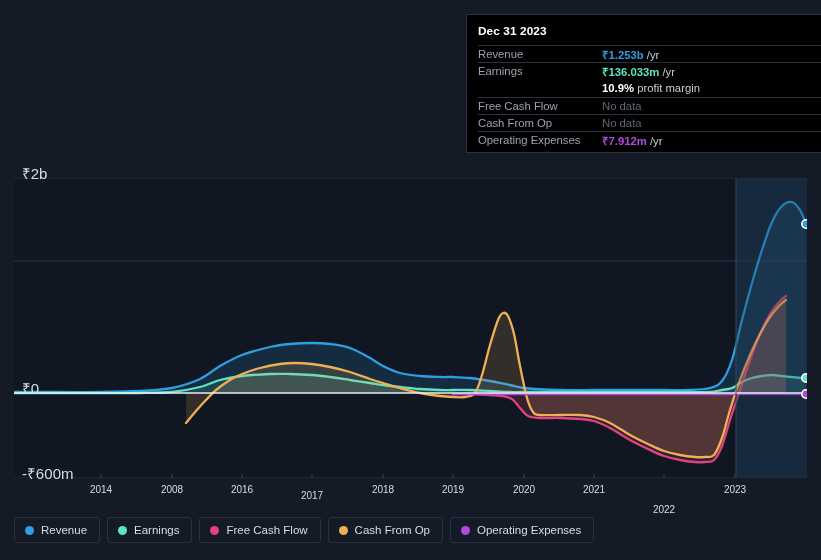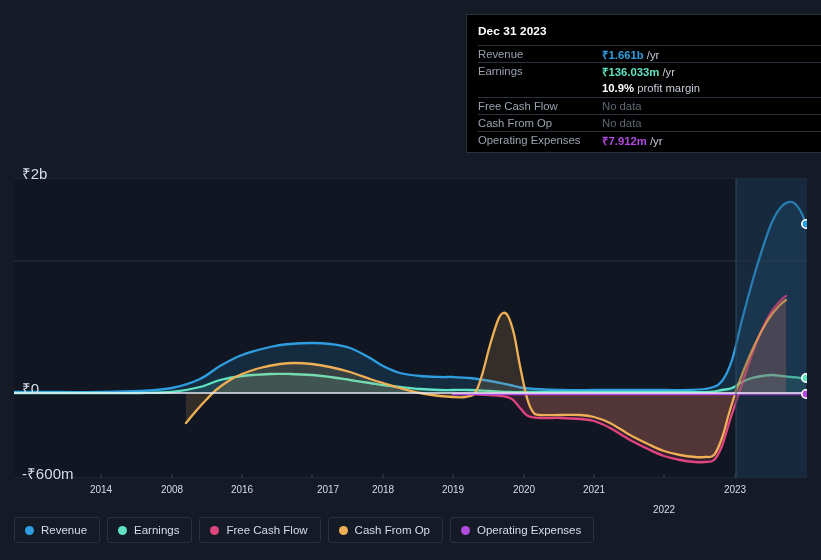--- a/index.html
+++ b/index.html
@@ -188,35 +188,35 @@
   <div id="y-labels">
       <div class="ylab" style="left: 22px; top: 163px;">₹2b</div>
       <div class="ylab" style="left: 22px; top: 378px;">₹0</div>
       <div class="ylab" style="left: 22px; top: 463px;">-₹600m</div>
     </div>
 
   <div id="x-labels">
       <div class="xlab" style="left: 101px;">2014</div>
       <div class="xlab" style="left: 172px;">2008</div>
       <div class="xlab" style="left: 242px;">2016</div>
-      <div class="xlab" style="left: 328px;">2017</div>
+      <div class="xlab" style="left: 312px; margin-top: 6px;">2017</div>
       <div class="xlab" style="left: 383px;">2018</div>
       <div class="xlab" style="left: 453px;">2019</div>
       <div class="xlab" style="left: 524px;">2020</div>
       <div class="xlab" style="left: 594px;">2021</div>
       <div class="xlab" style="left: 664px; margin-top: 20px;">2022</div>
       <div class="xlab" style="left: 735px;">2023</div>
     </div>
 
   <div id="tooltip">
     <div id="tt-date">Dec 31 2023</div>
     <div id="tt-rows">
         <div class="tt-row">
           <div class="tt-key">Revenue</div>
-          <div class="tt-val"><span class="amt" style="color:#2f9ee0">₹1.661b</span> <span class="unit">/yr</span></div>
+          <div class="tt-val"><span class="amt" style="color:#2f9ee0">₹1.253b</span> <span class="unit">/yr</span></div>
         </div>
         <div class="tt-row">
           <div class="tt-key">Earnings</div>
           <div class="tt-val"><span class="amt" style="color:#5fe3c0">₹136.033m</span> <span class="unit">/yr</span></div>
         </div>
         <div class="tt-row sub">
           <div class="tt-key"></div>
           <div class="tt-val"><span class="margin-pct">10.9%</span> <span class="margin-lbl">profit margin</span></div>
         </div>
         <div class="tt-row">

